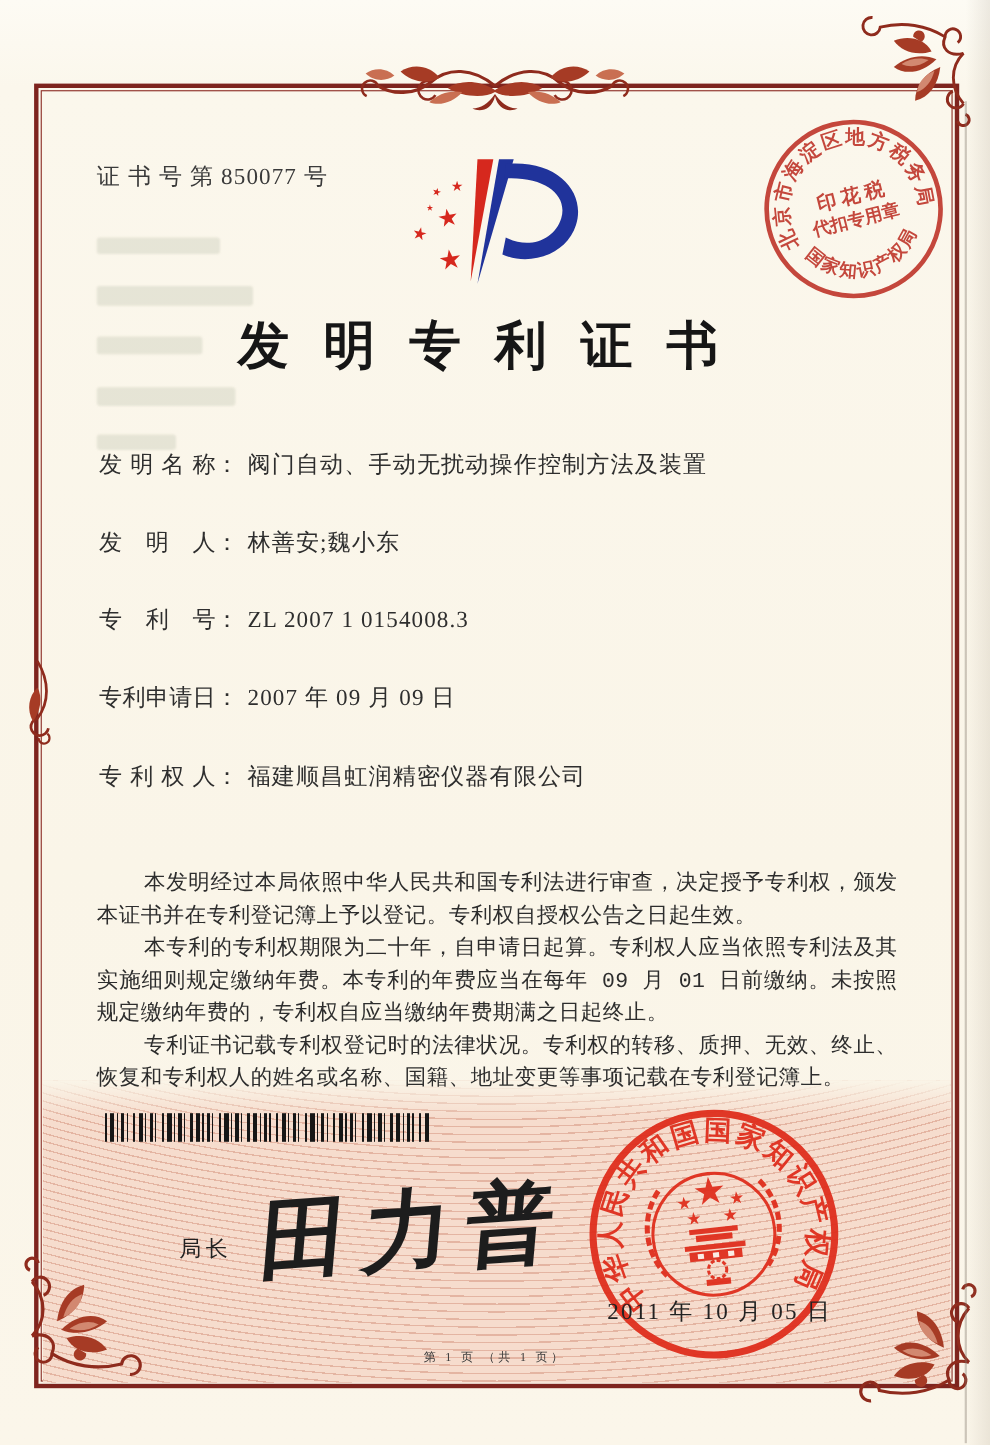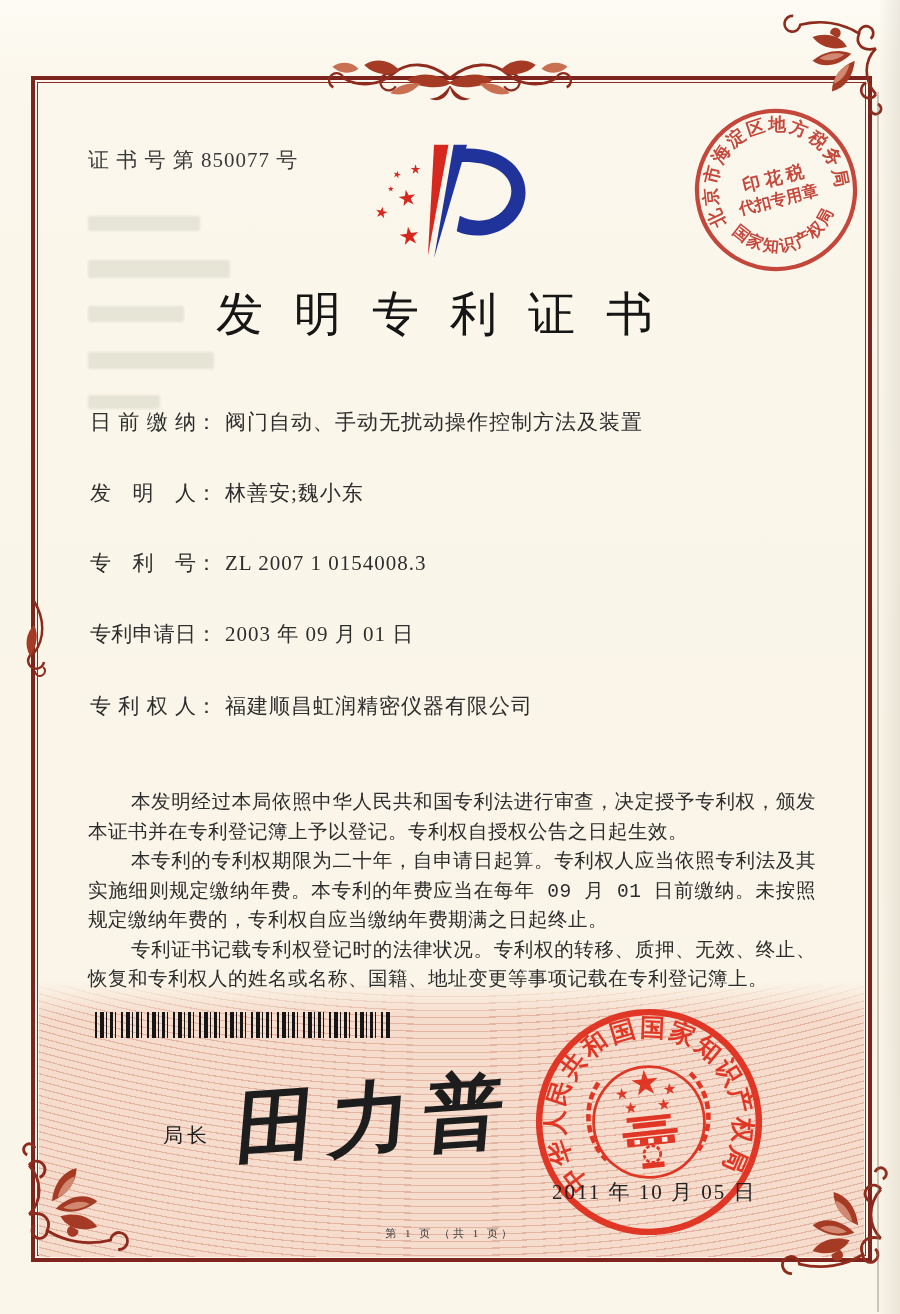--- a/index.html
+++ b/index.html
@@ -21,21 +21,21 @@
       rgba(198,116,92,0.38) 0 1.2px, rgba(0,0,0,0) 1.2px 7px);
   }
   .band::before { content:""; position:absolute; left:0; top:0; right:0; height:34px;
     background:linear-gradient(180deg,#faf5e8 0%, rgba(250,245,232,0) 100%); }
   
   .cert-no { position:absolute; left:88px; top:146px; font-size:21px; letter-spacing:1px; color:#3a3a3a; }
   .logo { position:absolute; left:362px; top:140px; width:175px; height:130px; }
   .stamp { position:absolute; left:691px; top:105px; width:170px; height:170px;
     transform:rotate(-14deg); opacity:.92; }
   .title { position:absolute; left:0; right:0; top:283px; text-align:center;
-    font-size:47px; font-weight:normal; letter-spacing:31px; color:#161616; }
+    font-size:47px; font-weight:bold; letter-spacing:31px; color:#161616; }
   
   .field { position:absolute; left:90px; font-size:21px; white-space:nowrap; color:#2e2e2e; }
   .field .flabel { display:inline-block; width:106px; text-align:justify; text-align-last:justify; }
   .field .fcolon { display:inline-block; }
   .field .fvalue { margin-left:8px; letter-spacing:1px; }
   
   .paras { position:absolute; left:88px; top:789px; width:728px;
     font-size:19.5px; line-height:29.5px; text-align:justify; letter-spacing:.5px; color:#2d2d2d;font-family:Liberation Mono, monospace; }
   .paras p { text-indent:2.2em; margin:0; }
   
@@ -174,30 +174,30 @@
     <text font-size="19" font-weight="bold" fill="#c0392e">
       <textPath href="#stampBotArc" startOffset="0" textLength="144" lengthAdjust="spacing">国家知识产权局</textPath>
     </text>
     <text x="100" y="93" font-size="21" font-weight="bold" fill="#c0392e" text-anchor="middle">印 花 税</text>
     <text x="100" y="118" font-size="19" font-weight="bold" fill="#c0392e" text-anchor="middle">代扣专用章</text>
   </svg>
 
   <div class="title">发明专利证书</div>
 
   <div class="field" style="top:408px">
-    <span class="flabel">日前缴纳</span><span class="fcolon">：</span><span class="fvalue">阀门自动、手动无扰动操作控制方法及装置</span>
+    <span class="flabel">发明名称</span><span class="fcolon">：</span><span class="fvalue">阀门自动、手动无扰动操作控制方法及装置</span>
   </div>
   <div class="field" style="top:479px">
     <span class="flabel">发明人</span><span class="fcolon">：</span><span class="fvalue">林善安;魏小东</span>
   </div>
   <div class="field" style="top:549px">
     <span class="flabel">专利号</span><span class="fcolon">：</span><span class="fvalue">ZL 2007 1 0154008.3</span>
   </div>
   <div class="field" style="top:620px">
-    <span class="flabel">专利申请日</span><span class="fcolon">：</span><span class="fvalue">2003 年 09 月 01 日</span>
+    <span class="flabel">专利申请日</span><span class="fcolon">：</span><span class="fvalue">2007 年 09 月 09 日</span>
   </div>
   <div class="field" style="top:692px">
     <span class="flabel">专利权人</span><span class="fcolon">：</span><span class="fvalue">福建顺昌虹润精密仪器有限公司</span>
   </div>
 
   <div class="paras">
     <p>本发明经过本局依照中华人民共和国专利法进行审查，决定授予专利权，颁发本证书并在专利登记簿上予以登记。专利权自授权公告之日起生效。</p>
     <p>本专利的专利权期限为二十年，自申请日起算。专利权人应当依照专利法及其实施细则规定缴纳年费。本专利的年费应当在每年 09 月 01 日前缴纳。未按照规定缴纳年费的，专利权自应当缴纳年费期满之日起终止。</p>
     <p>专利证书记载专利权登记时的法律状况。专利权的转移、质押、无效、终止、恢复和专利权人的姓名或名称、国籍、地址变更等事项记载在专利登记簿上。</p>
   </div>

